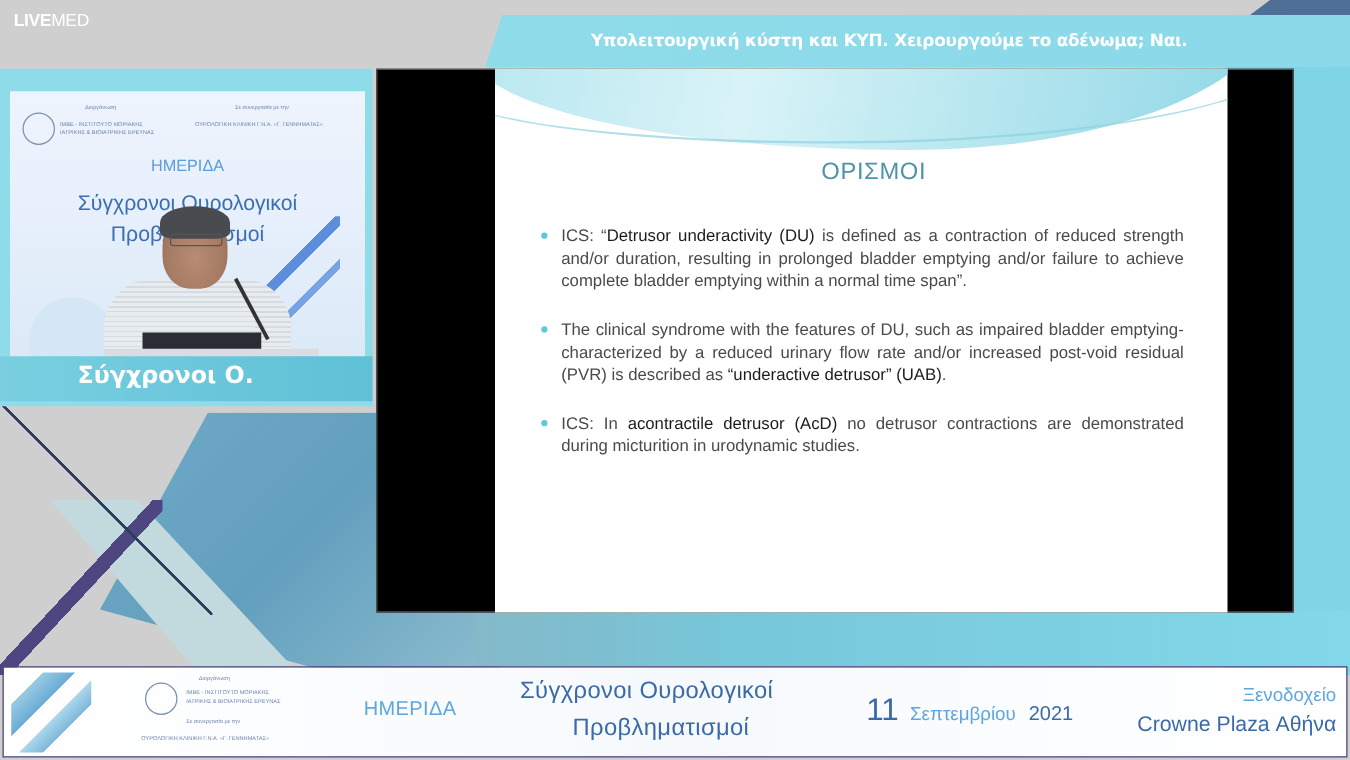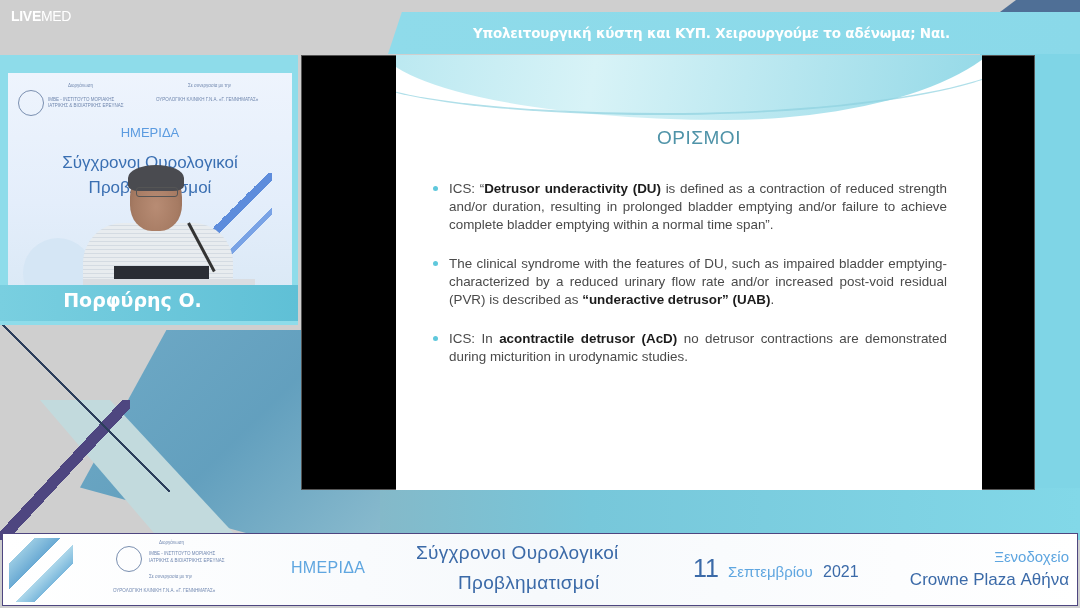--- a/index.html
+++ b/index.html
@@ -172,21 +172,21 @@
       font-size: 13.4px; line-height: 18px; color: #4a4a4a;
     }
     .bullet {
       position: relative; padding-left: 17px; text-align: justify;
       margin-bottom: 21px;
     }
     .bullet::before {
       content: ""; position: absolute; left: 1px; top: 6px;
       width: 5px; height: 5px; border-radius: 50%; background: #5fc8dc;
     }
-    .bullet b { color: #1c1c1c; font-weight: bold; }
+    .bullet b { color: #1c1c1c; font-weight: normal; }
 
     
     .bottom-banner {
       position: absolute; left: 2px; top: 533px; width: 1076px; height: 73px;
       background: linear-gradient(90deg, #ffffff 0%, #f6f9fc 50%, #ffffff 100%);
       border: 1.5px solid #4e4680;
     }
     .bb-deco {
       position: absolute; left: 6px; top: 4px; width: 64px; height: 64px;
       background: linear-gradient(135deg, transparent 20%, #8ec5e0 20%, #5aa1cf 40%, transparent 40%, transparent 55%, #a4d3e8 55%, #6cb0d8 70%, transparent 70%);
@@ -266,21 +266,21 @@
   <div class="sv-bluebars"></div>
   <div class="person-body"></div>
   <div class="person-head"></div>
   <div class="person-hair"></div>
   <div class="person-glasses"></div>
   <div class="mic"></div>
   <div class="laptop"></div>
   <div class="podium"></div>
 </div>
 <div class="name-bar">
-  <span class="txt">Πορφύρης Ο.</span>
+  <span class="txt">Σύγχρονοι Ο.</span>
 </div>
 
 <div class="slide-blackbox"></div>
 <div class="slide">
   <div class="slide-wave"></div>
   <div class="slide-wave2"></div>
   <div class="slide-heading">ΟΡΙΣΜΟΙ</div>
   <div class="bullets">
     <div class="bullet"><span>ICS: “</span><b>Detrusor underactivity (DU)</b><span> is defined as a contraction of reduced strength and/or duration, resulting in prolonged bladder emptying and/or failure to achieve complete bladder emptying within a normal time span”.</span></div>
     <div class="bullet"><span>The clinical syndrome with the features of DU, such as impaired bladder emptying- characterized by a reduced urinary flow rate and/or increased post-void residual (PVR) is described as </span><b>“underactive detrusor” (UAB)</b><span>.</span></div>

